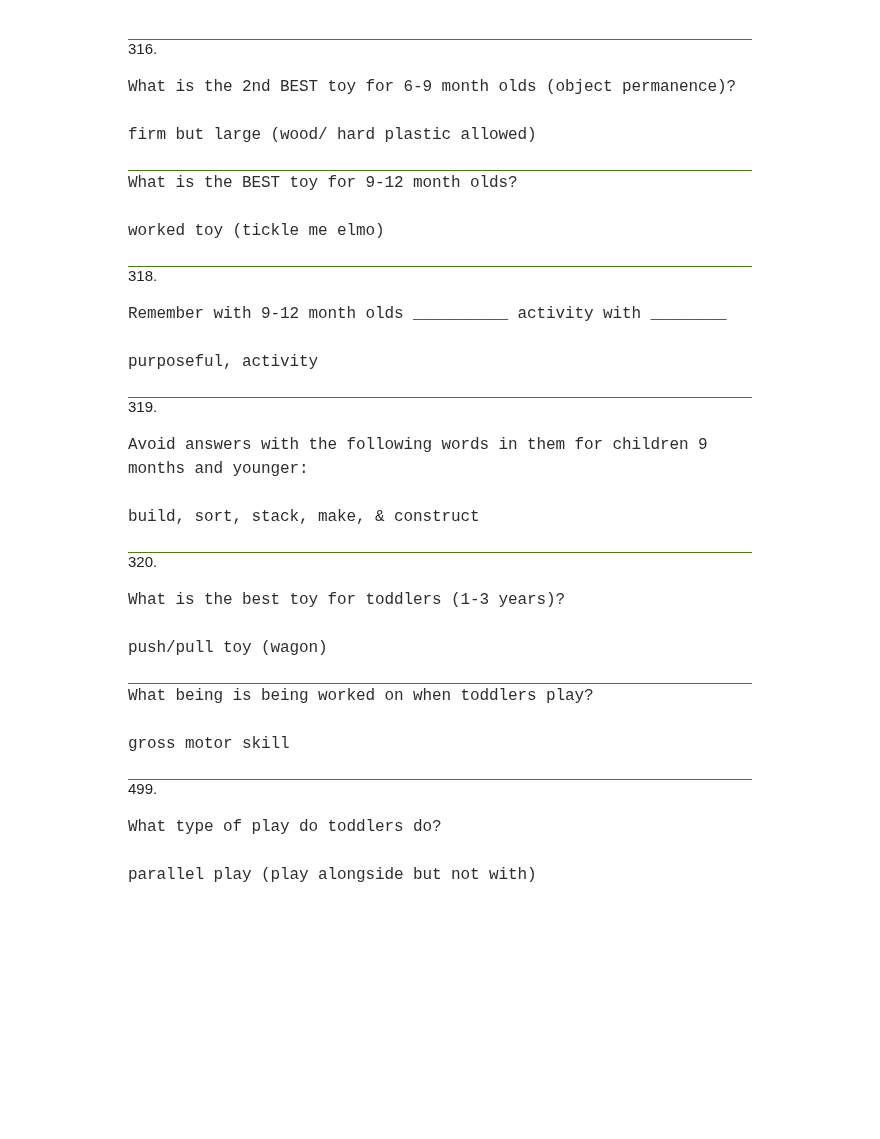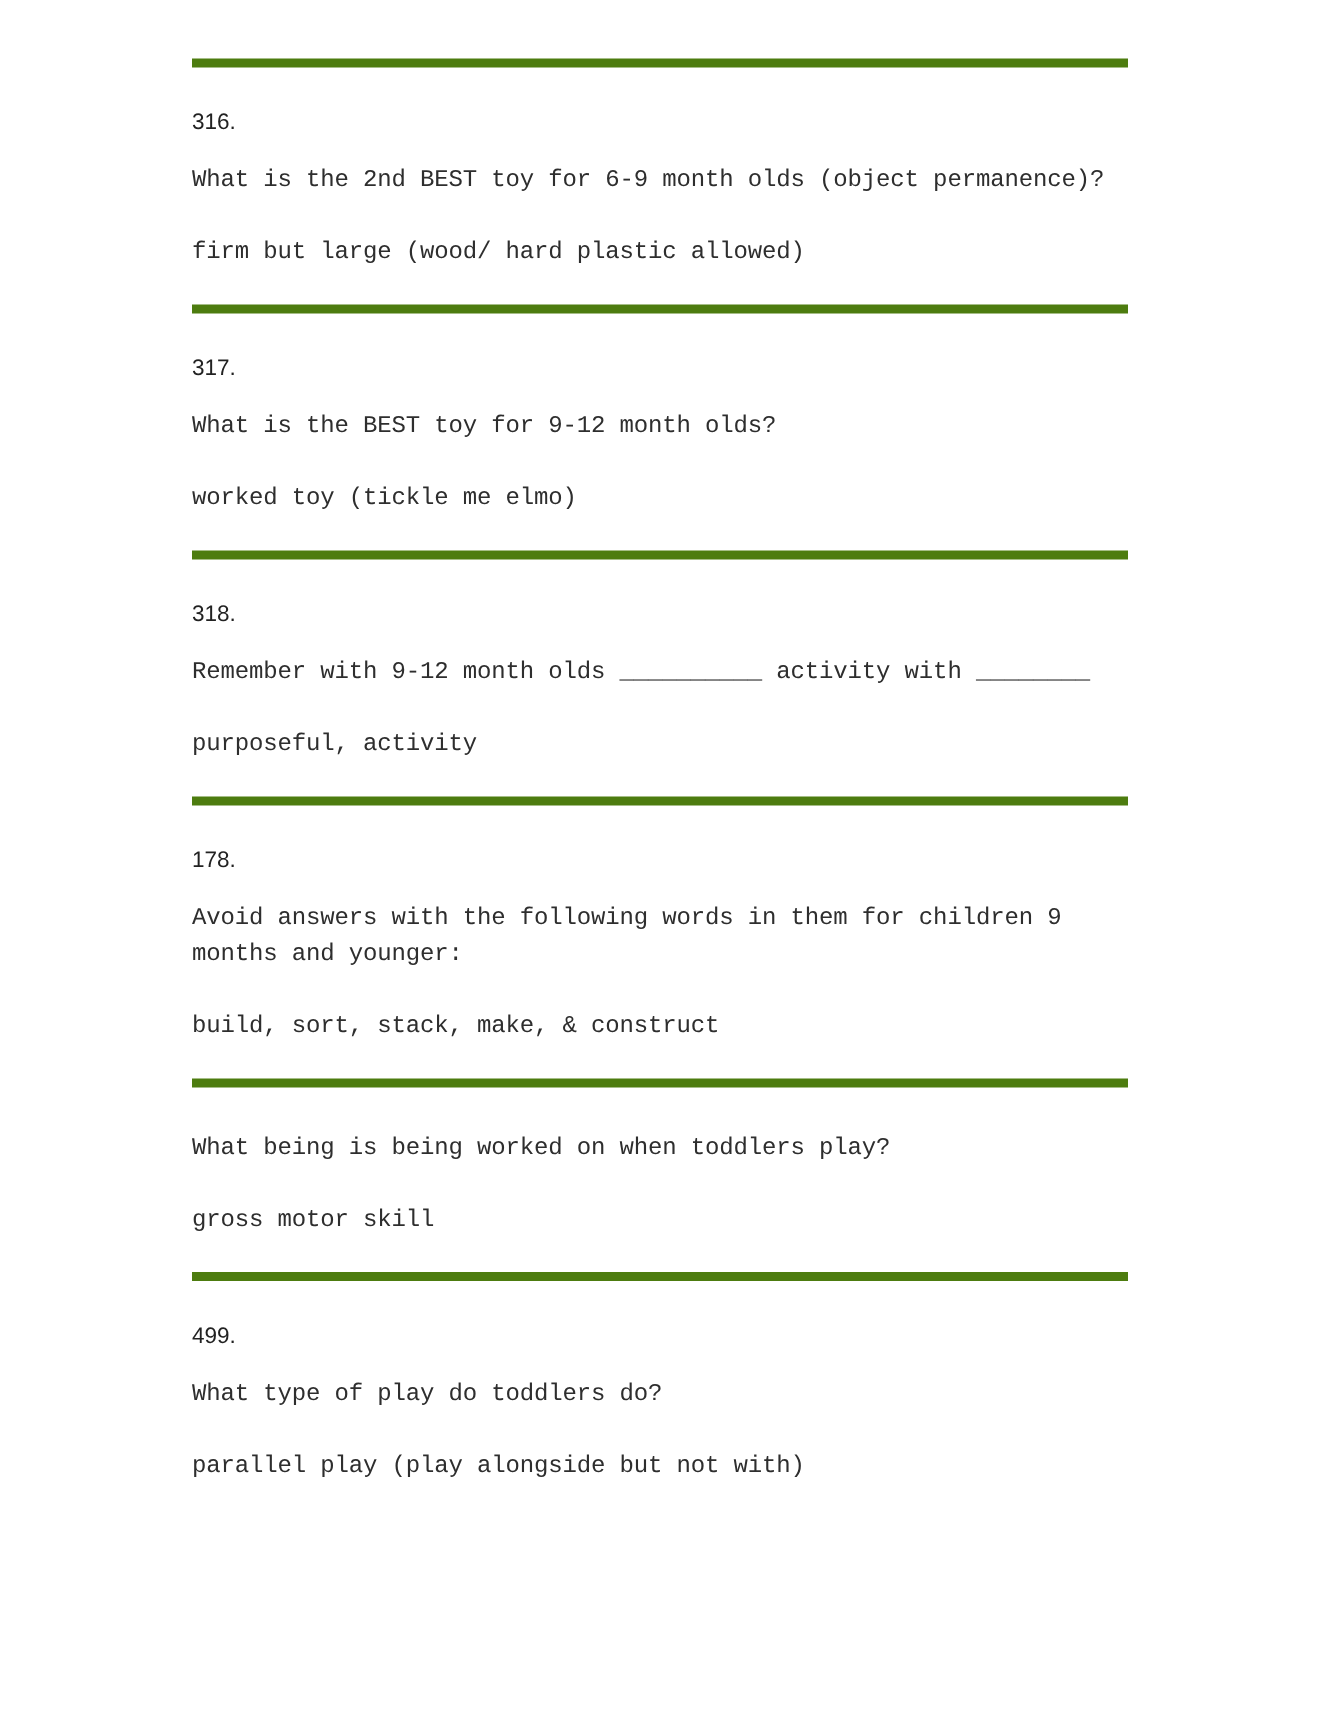--- a/index.html
+++ b/index.html
@@ -11,22 +11,21 @@
     height: 1139px;
     overflow: hidden;
     background: #ffffff;
     -webkit-font-smoothing: antialiased;
   }
   .doc {
     width: 624px;
     margin: 39px auto 0;
   }
   .card {
-    border-top: 6px solid #4d7c0f;
-    padding-top: 28px;
+    border-top: 1px solid #4d7c0f;
   }
   .card-number {
     font-family: "Liberation Sans", sans-serif;
     font-size: 15px;
     line-height: 18px;
     color: #222222;
     margin: 0 0 17px 0;
   }
   .card-question,
   .card-answer {
@@ -50,37 +49,41 @@
 
 <main class="doc">
 
   <section class="card">
     <div class="card-number">316.</div>
     <p class="card-question">What is the 2nd BEST toy for 6-9 month olds (object permanence)?</p>
     <p class="card-answer">firm but large (wood/ hard plastic allowed)</p>
   </section>
 
   <section class="card">
-    <div class="card-number">317.</div>
     <p class="card-question">What is the BEST toy for 9-12 month olds?</p>
     <p class="card-answer">worked toy (tickle me elmo)</p>
   </section>
 
   <section class="card">
     <div class="card-number">318.</div>
     <p class="card-question">Remember with 9-12 month olds __________ activity with ________</p>
     <p class="card-answer">purposeful, activity</p>
   </section>
 
   <section class="card">
-    <div class="card-number">178.</div>
+    <div class="card-number">319.</div>
     <p class="card-question">Avoid answers with the following words in them for children 9 months and younger:</p>
     <p class="card-answer">build, sort, stack, make, &amp; construct</p>
   </section>
 
+  <section class="card">
+    <div class="card-number">320.</div>
+    <p class="card-question">What is the best toy for toddlers (1-3 years)?</p>
+    <p class="card-answer">push/pull toy (wagon)</p>
+  </section>
 
   <section class="card">
     <p class="card-question">What being is being worked on when toddlers play?</p>
     <p class="card-answer">gross motor skill</p>
   </section>
 
   <section class="card">
     <div class="card-number">499.</div>
     <p class="card-question">What type of play do toddlers do?</p>
     <p class="card-answer">parallel play (play alongside but not with)</p>

